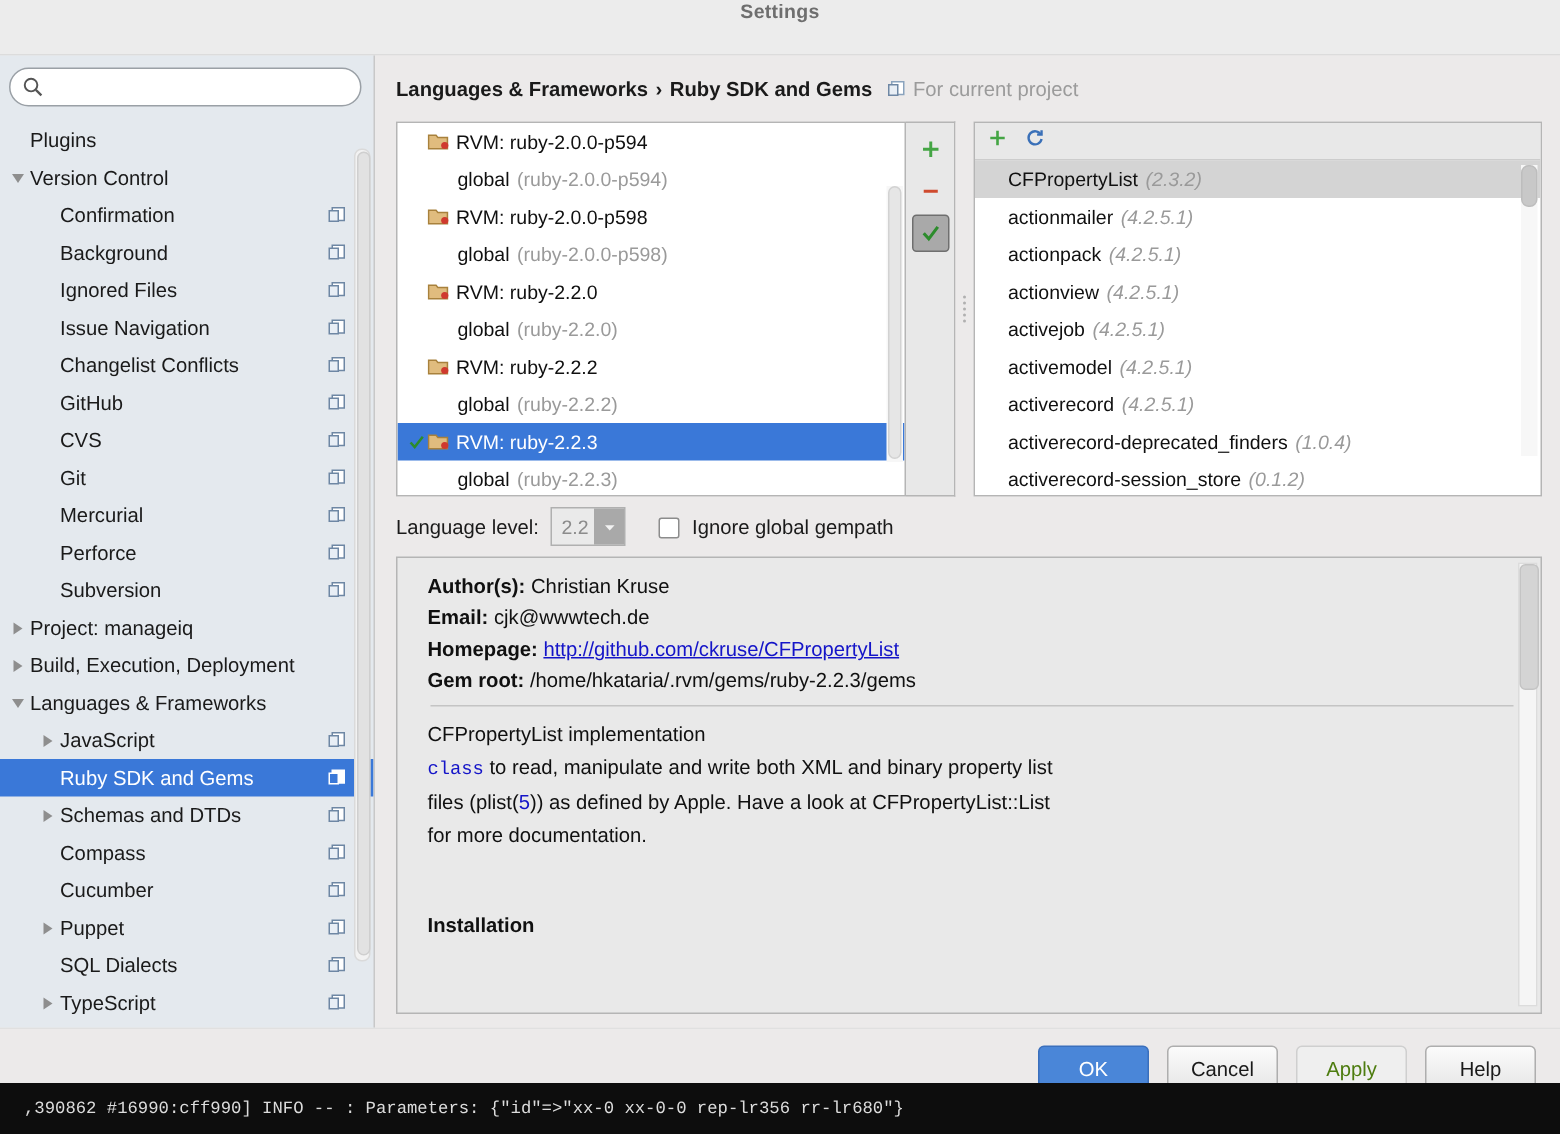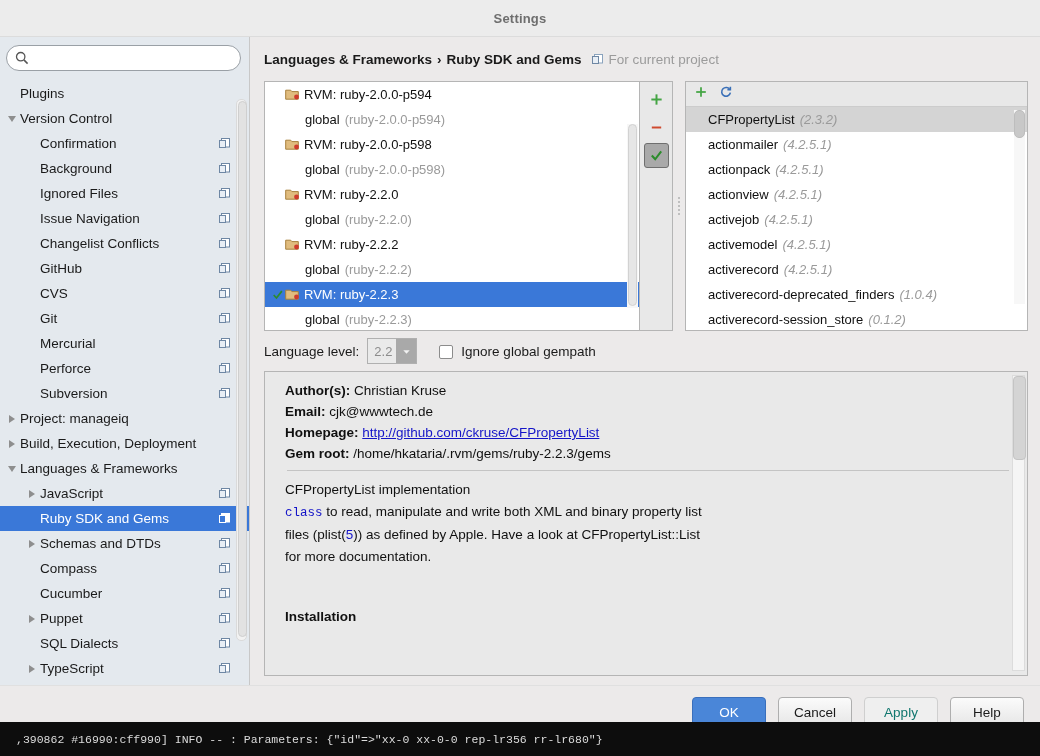--- a/index.html
+++ b/index.html
@@ -19,21 +19,21 @@
   .window {
     position: absolute;
     left: 0; top: 0;
     width: 1040px; height: 738px;
     background: #eceaea;
     border-bottom: 1px solid #3a3a32;
   }
   .titlebar {
     height: 37px;
     background: #ececec;
-    display: flex; align-items: center; justify-content: center;
+    display: flex; justify-content: center;
     border-bottom: 1px solid #dcdcdc;
   }
   .titlebar-text {
     font-size: 13px; font-weight: bold; color: #6e6e6e;
     letter-spacing: .2px;
   }
 
   .body-row {
     display: flex;
     height: 648px;
@@ -131,21 +131,21 @@
   .bc-sep { margin: 0 5px; font-weight: bold; }
   .bc-note { color: #9b9b9b; margin-left: 5px; }
   .bc-ico { width: 13px; height: 13px; margin-left: 9px; }
 
   .panes {
     display: flex;
     height: 250px;
     gap: 0;
   }
   .pane-sdk {
-    width: 376px;
+    width: 340px;
     display: flex;
     background: #ffffff;
     border: 1px solid #b5b5b5;
     position: relative;
     overflow: hidden;
   }
   .sdk-list {
     flex: 1 1 auto;
     overflow: hidden;
     position: relative;
@@ -307,21 +307,21 @@
     background: linear-gradient(#fbfbfb, #e6e6e6);
     font-family: "Liberation Sans", sans-serif;
     font-size: 13.5px; color: #1a1a1a;
     display: flex; align-items: center; justify-content: center;
   }
   .btn.primary {
     background: #4a86d8;
     border: 1px solid #3a6fbc;
     color: #ffffff;
   }
-  .btn.disabled { color: #0f766e; border-color: #cfcfcf; background: #efefef; }
+  .btn.disabled { color: #4d7c0f; border-color: #cfcfcf; background: #efefef; }
 
   
   .statusbar {
     position: absolute;
     left: 0; bottom: 0;
     width: 1040px; height: 34px;
     background: #0d0d0d;
     color: #dcdcdc;
     font-family: "Liberation Mono", monospace;
     font-size: 11.5px;

